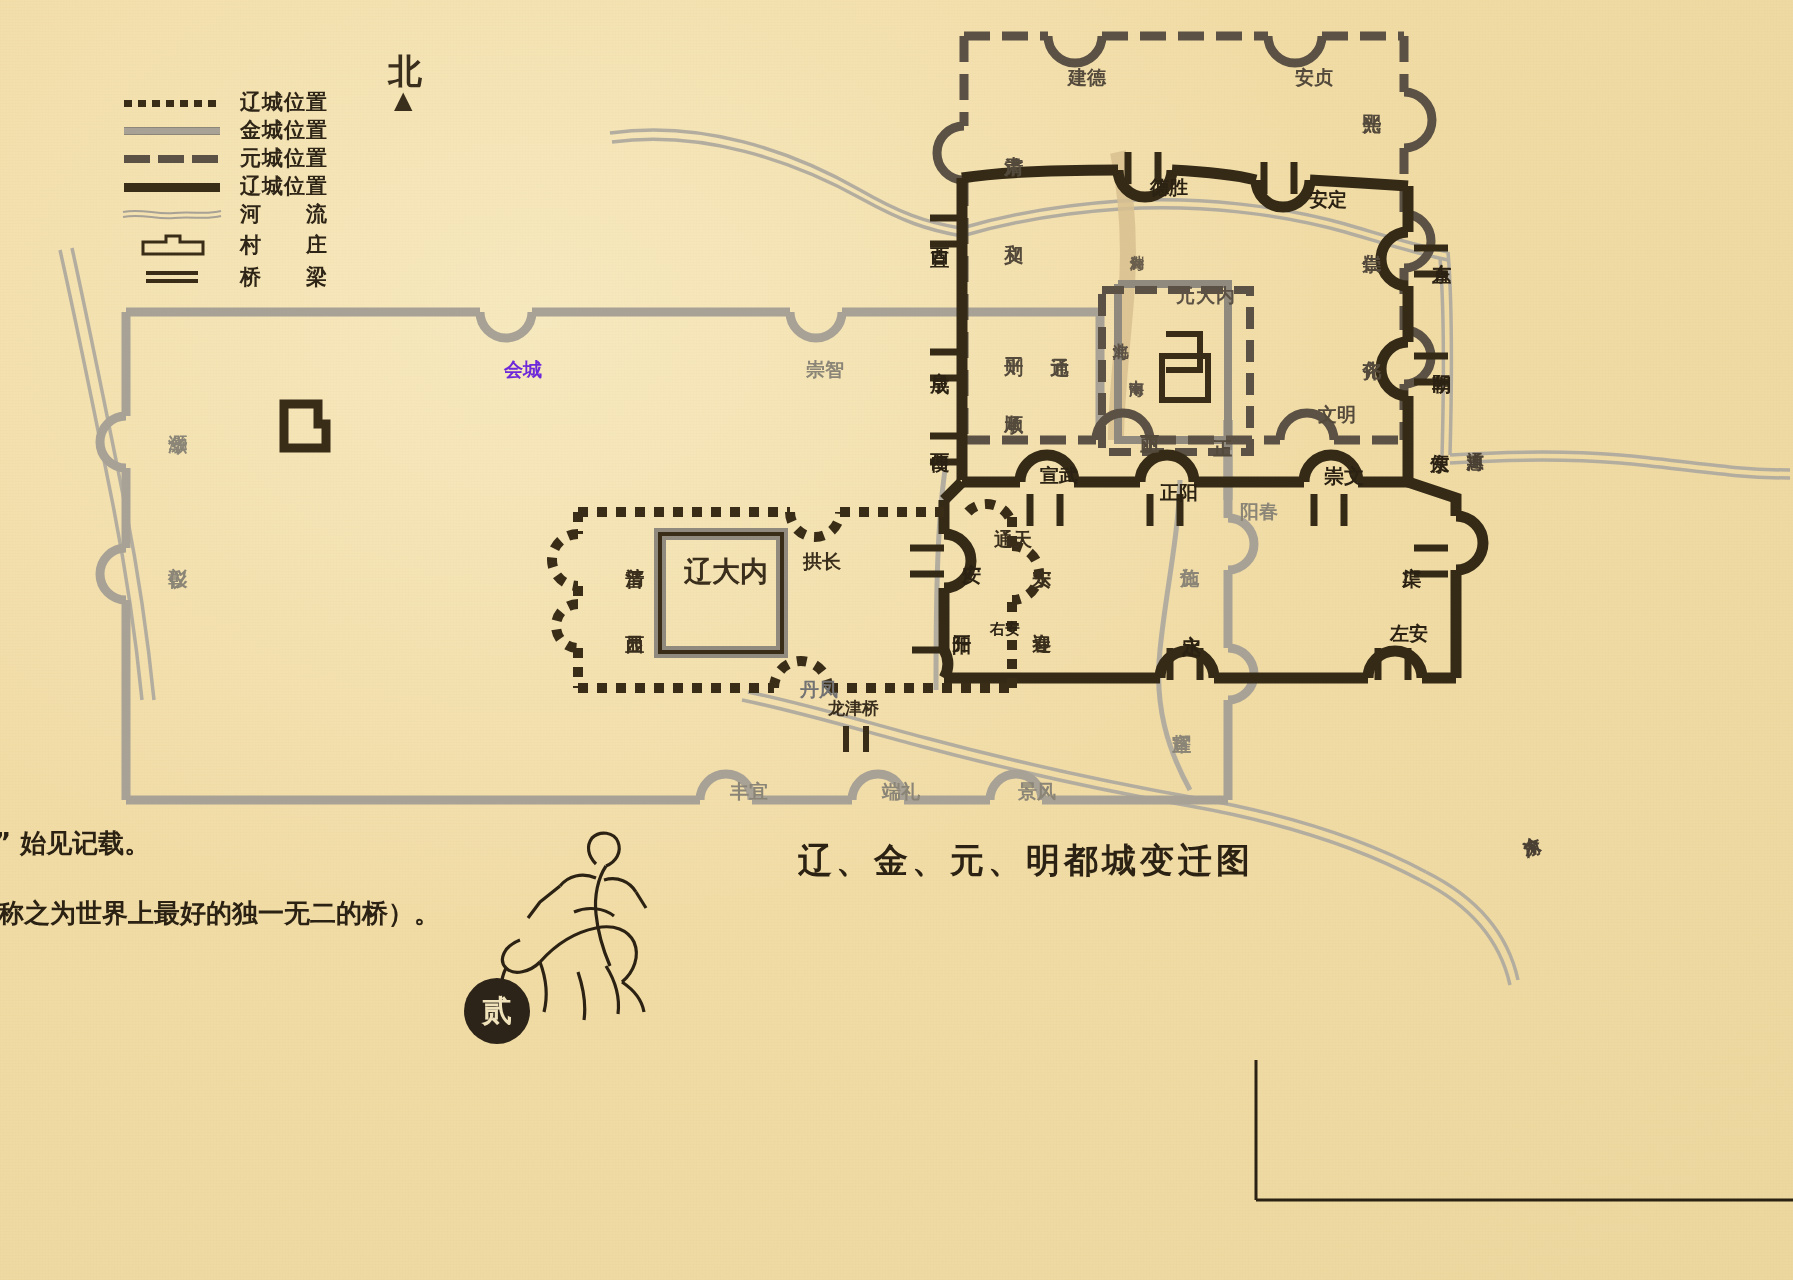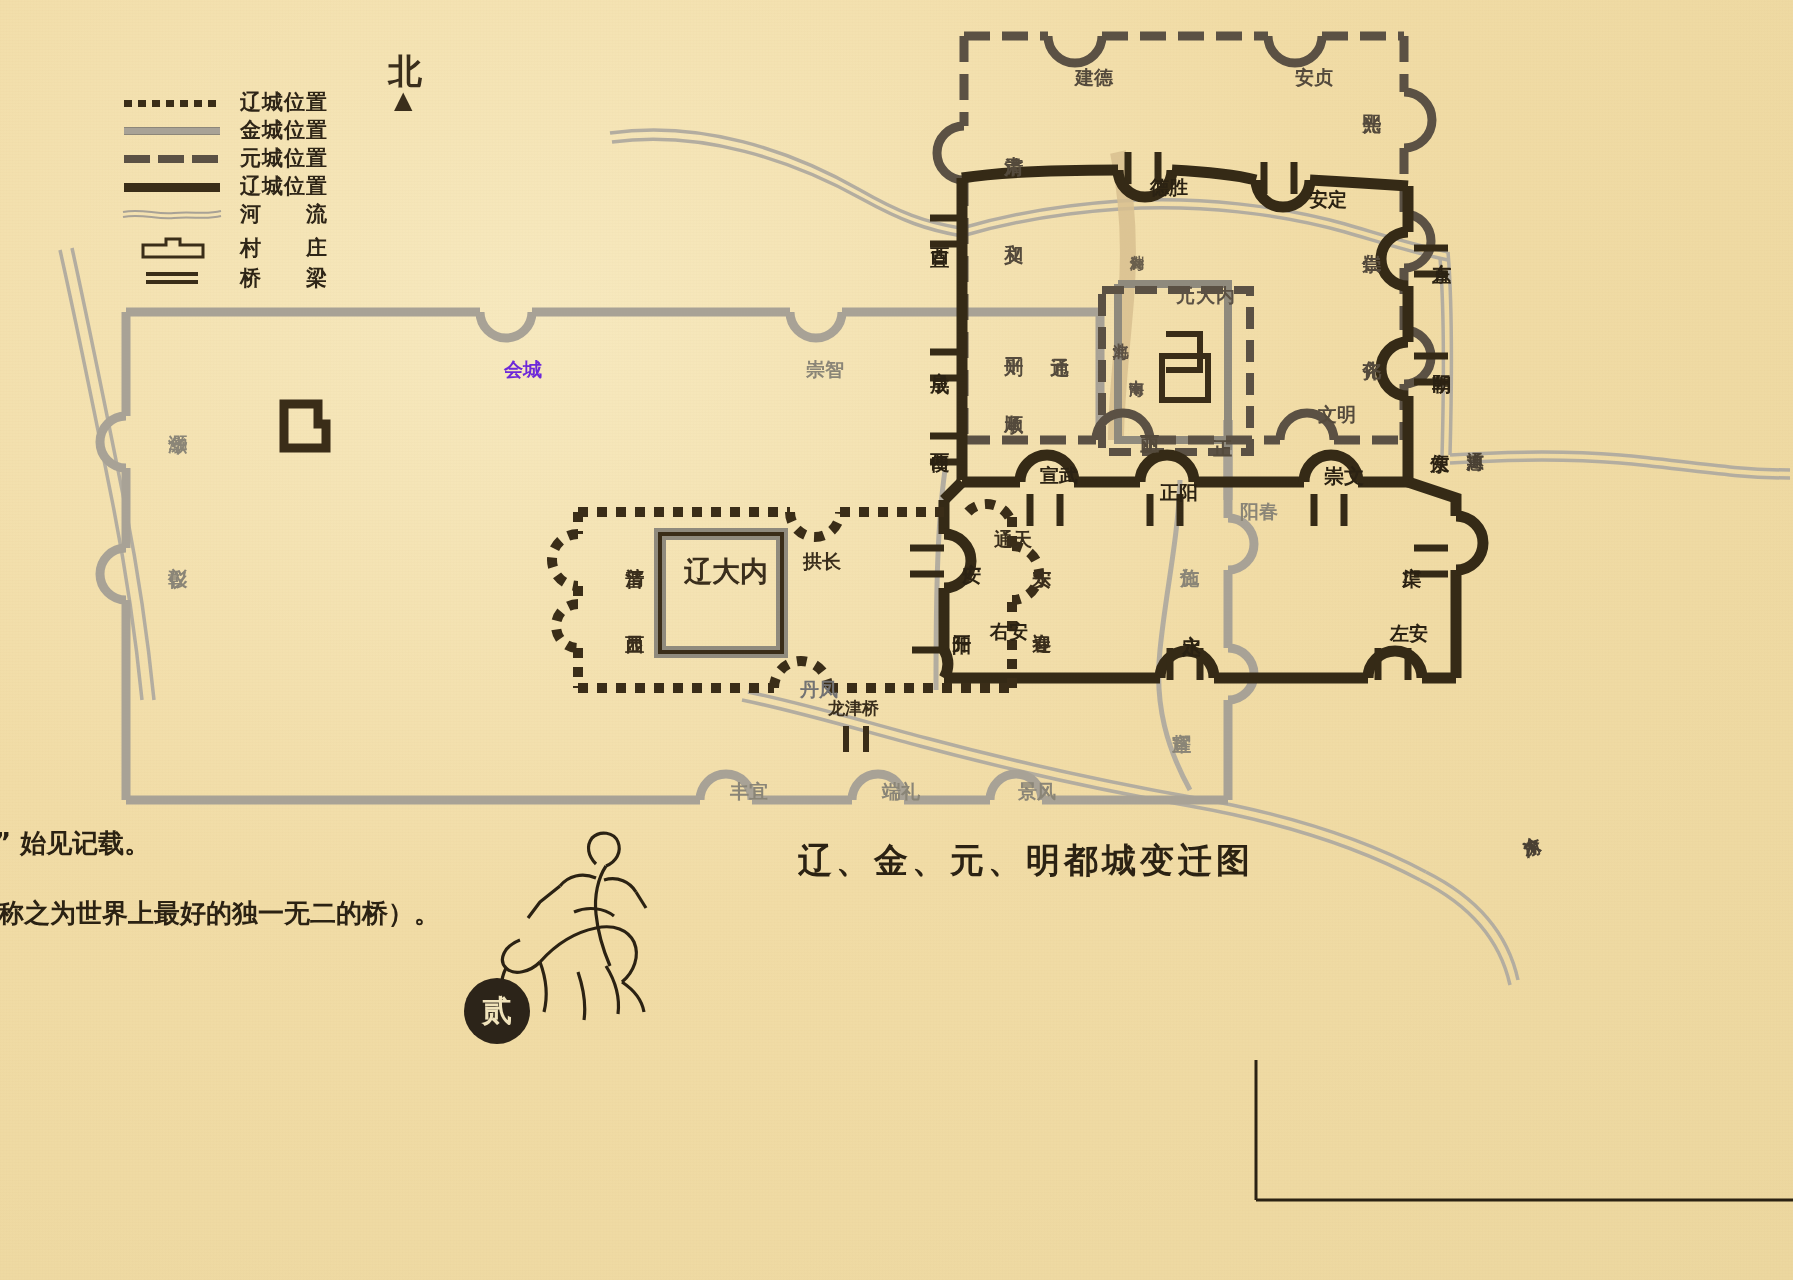--- a/index.html
+++ b/index.html
@@ -18,21 +18,21 @@
     background-image:
       repeating-linear-gradient(0deg, rgba(160,130,80,.05) 0 1px, transparent 1px 3px),
       repeating-linear-gradient(90deg, rgba(160,130,80,.04) 0 1px, transparent 1px 3px);
   }
   svg#map{position:absolute;left:0;top:0;width:1793px;height:1280px;}
 
   .lbl{position:absolute;color:#3a2e1c;font-weight:700;white-space:pre;line-height:1.04;}
   .lbl.vert{writing-mode:vertical-rl;text-orientation:upright;letter-spacing:1px;}
 
   .legend{position:absolute;left:120px;top:88px;}
-  .legend-row{display:flex;align-items:flex-end;height:28px;}
+  .legend-row{display:flex;align-items:center;height:28px;}
   .legend-key{width:104px;height:28px;position:relative;}
   .legend-txt{margin-left:16px;color:#2e2517;font-weight:700;font-size:21px;letter-spacing:1px;white-space:pre;}
   .k-liao{position:absolute;top:12px;left:4px;width:96px;height:7px;
      background:repeating-linear-gradient(90deg,#3a2d18 0 8px,transparent 8px 14px);}
   .k-jin{position:absolute;top:11px;left:4px;width:96px;height:6px;
      background:#a8a296;border-top:1px solid #8c8679;border-bottom:1px solid #8c8679;}
   .k-yuan{position:absolute;top:11px;left:4px;width:96px;height:8px;
      background:repeating-linear-gradient(90deg,#5b5144 0 26px,transparent 26px 34px);}
   .k-ming{position:absolute;top:11px;left:4px;width:96px;height:9px;background:#3a2d18;}
   .k-river{position:absolute;top:6px;left:2px;width:100px;height:16px;}
@@ -342,21 +342,21 @@
       </svg>
     </div>
     <div class="legend-txt">桥　　梁</div>
   </div>
 </div>
 
 <div class="lbl" style="left:388px;top:54px;font-size:34px;">北</div>
 <div class="lbl" style="left:394px;top:88px;font-size:24px;">▲</div>
 
 <div id="gate-layer">
-    <div class="lbl" style="left: 1068px; top: 68px; font-size: 19px; color: rgb(84, 74, 60); margin-left: 7px;">建德</div>
+    <div class="lbl" style="left: 1068px; top: 68px; font-size: 19px; color: rgb(84, 74, 60);">建德</div>
     <div class="lbl" style="left: 1295px; top: 68px; font-size: 19px; color: rgb(84, 74, 60);">安贞</div>
     <div class="lbl vert" style="left: 1362px; top: 98px; font-size: 19px; color: rgb(84, 74, 60);">光熙</div>
     <div class="lbl vert" style="left: 1004px; top: 140px; font-size: 19px; color: rgb(84, 74, 60);">肃清</div>
     <div class="lbl vert" style="left: 1004px; top: 228px; font-size: 19px; color: rgb(84, 74, 60);">和义</div>
     <div class="lbl vert" style="left: 1004px; top: 342px; font-size: 19px; color: rgb(84, 74, 60);">平则</div>
     <div class="lbl vert" style="left: 1004px; top: 400px; font-size: 19px; color: rgb(84, 74, 60);">顺承</div>
     <div class="lbl vert" style="left: 1050px; top: 342px; font-size: 19px; color: rgb(84, 74, 60);">通元</div>
     <div class="lbl vert" style="left: 1362px; top: 238px; font-size: 19px; color: rgb(84, 74, 60);">崇仁</div>
     <div class="lbl vert" style="left: 1362px; top: 345px; font-size: 19px; color: rgb(84, 74, 60);">齐化</div>
     <div class="lbl" style="left: 1318px; top: 405px; font-size: 19px; color: rgb(84, 74, 60);">文明</div>
@@ -369,21 +369,21 @@
     <div class="lbl vert" style="left: 1430px; top: 438px; font-size: 19px; color: rgb(43, 34, 19);">东便</div>
     <div class="lbl vert" style="left: 930px; top: 232px; font-size: 19px; color: rgb(43, 34, 19);">西直</div>
     <div class="lbl vert" style="left: 930px; top: 358px; font-size: 19px; color: rgb(43, 34, 19);">阜成</div>
     <div class="lbl vert" style="left: 930px; top: 438px; font-size: 19px; color: rgb(43, 34, 19);">西便</div>
     <div class="lbl" style="left: 1040px; top: 466px; font-size: 19px; color: rgb(43, 34, 19);">宣武</div>
     <div class="lbl" style="left: 1160px; top: 483px; font-size: 19px; color: rgb(43, 34, 19);">正阳</div>
     <div class="lbl" style="left: 1324px; top: 466px; font-size: 20px; color: rgb(43, 34, 19);">崇文</div>
     <div class="lbl vert" style="left: 1402px; top: 552px; font-size: 19px; color: rgb(43, 34, 19);">广渠</div>
     <div class="lbl vert" style="left: 962px; top: 548px; font-size: 19px; color: rgb(43, 34, 19);">广安</div>
     <div class="lbl vert" style="left: 952px; top: 620px; font-size: 19px; color: rgb(43, 34, 19);">开阳</div>
-    <div class="lbl" style="left: 990px; top: 622px; font-size: 19px; color: rgb(43, 34, 19);">右安</div>
+    <div class="lbl" style="left: 990px; top: 622px; font-size: 15px; color: rgb(43, 34, 19);">右安</div>
     <div class="lbl vert" style="left: 1182px; top: 620px; font-size: 19px; color: rgb(43, 34, 19);">永定</div>
     <div class="lbl" style="left: 1390px; top: 624px; font-size: 19px; color: rgb(43, 34, 19);">左安</div>
     <div class="lbl" style="left: 994px; top: 530px; font-size: 19px; color: rgb(58, 46, 28);">通天</div>
     <div class="lbl vert" style="left: 1032px; top: 552px; font-size: 19px; color: rgb(58, 46, 28);">东安</div>
     <div class="lbl vert" style="left: 1032px; top: 618px; font-size: 19px; color: rgb(58, 46, 28);">迎春</div>
     <div class="lbl" style="left: 803px; top: 552px; font-size: 19px; color: rgb(58, 46, 28);">拱长</div>
     <div class="lbl" style="left: 800px; top: 680px; font-size: 19px; color: #737373;">丹凤</div>
     <div class="lbl vert" style="left: 625px; top: 552px; font-size: 19px; color: rgb(58, 46, 28);">清普</div>
     <div class="lbl vert" style="left: 625px; top: 620px; font-size: 19px; color: rgb(58, 46, 28);">显西</div>
     <div class="lbl" style="left: 504px; top: 360px; font-size: 19px; color: #6d28d9;">会城</div>

